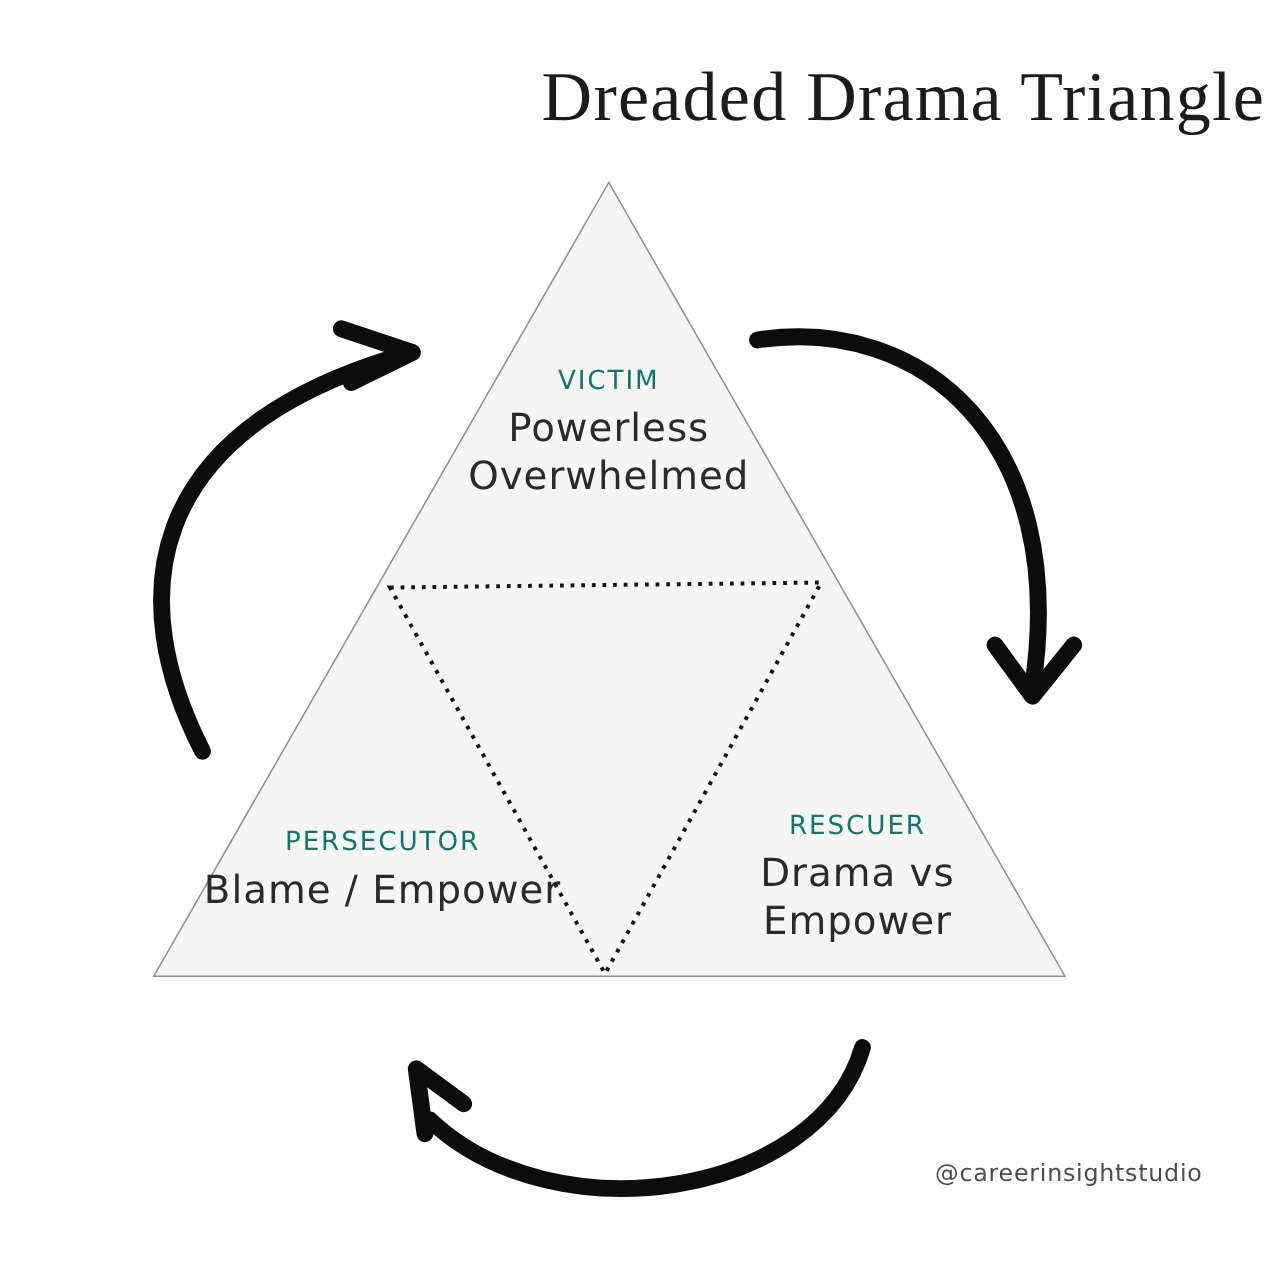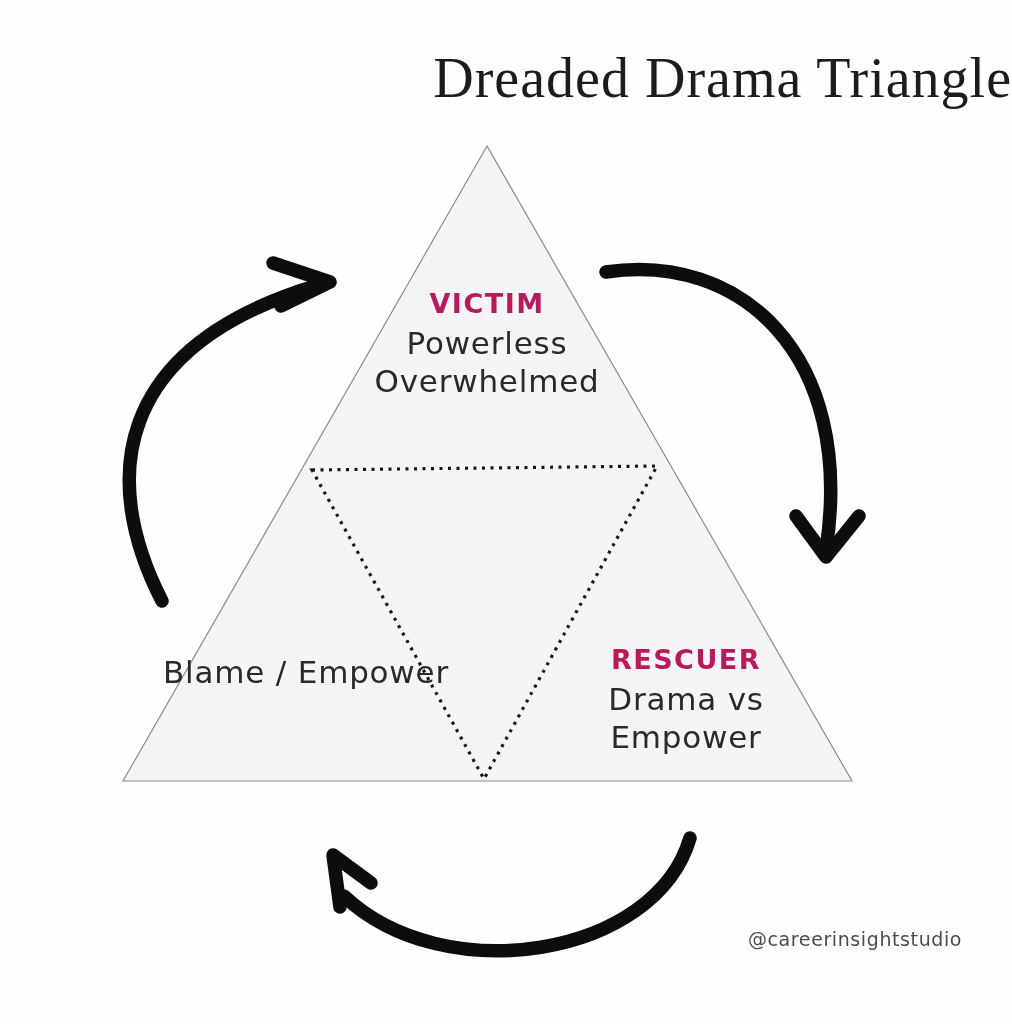--- a/index.html
+++ b/index.html
@@ -36,25 +36,25 @@
     height: 1024px;
   }
   .role {
     position: absolute;
     transform: translateX(-50%);
     text-align: center;
     color: #212121;
     white-space: nowrap;
   }
   .role-name {
-    font-size: 27px;
-    font-weight: bold;
+    font-size: 21px;
+    font-weight: normal;
     letter-spacing: 1.5px;
     line-height: 40px;
-    color: #be185d;
+    color: #0f766e;
   }
   .role-line {
     font-size: 31px;
     font-weight: 400;
     letter-spacing: 0.8px;
     line-height: 38px;
     color: #2a2a2a;
   }
   .watermark {
     position: absolute;
@@ -96,20 +96,21 @@
     </g>
   </svg>
 
   <div class="role" style="left:487px; top:284px;">
     <div class="role-name">VICTIM</div>
     <div class="role-line">Powerless</div>
     <div class="role-line">Overwhelmed</div>
   </div>
 
   <div class="role" style="left:306px; top:653px;">
+    <div class="role-name">PERSECUTOR</div>
     <div class="role-line">Blame / Empower</div>
   </div>
 
   <div class="role" style="left:686px; top:640px;">
     <div class="role-name">RESCUER</div>
     <div class="role-line">Drama vs</div>
     <div class="role-line">Empower</div>
   </div>
 
   <div class="watermark">@careerinsightstudio</div>

